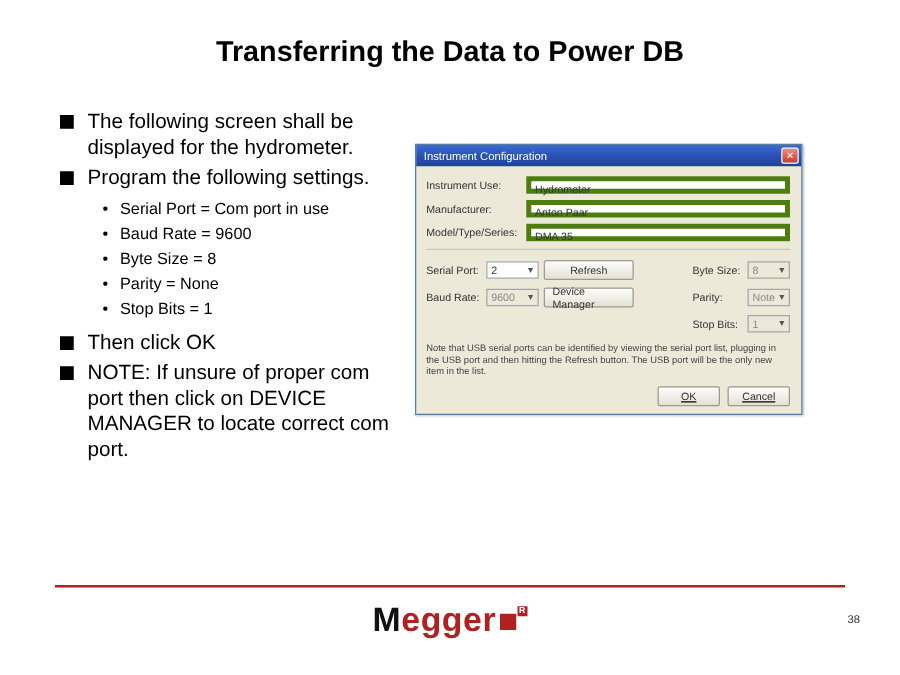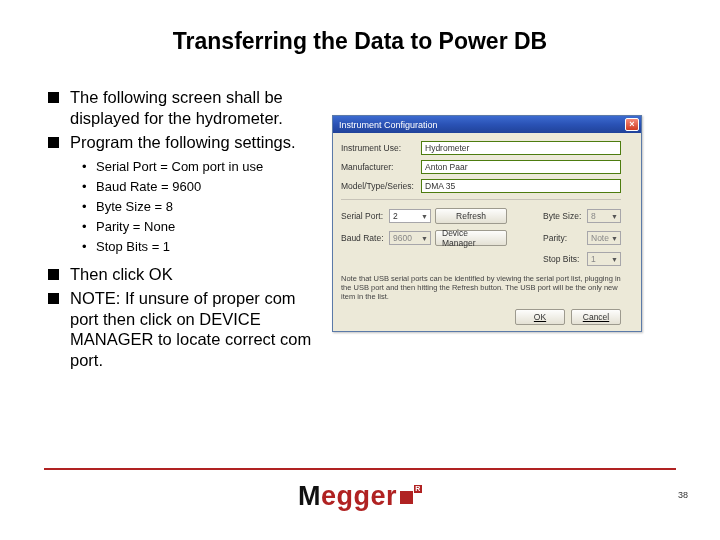--- a/index.html
+++ b/index.html
@@ -96,32 +96,32 @@
     background: linear-gradient(to bottom, #f58a7a, #d03b22);
     border: 1px solid #fff;
     border-radius: 2px;
     color: #fff;
     font-size: 9px;
     line-height: 11px;
     text-align: center;
     font-weight: bold;
   }
   .winbody {
-    padding: 8px 20px 6px 8px;
+    padding: 8px 9px 6px 8px;
   }
   .row {
     display: flex;
     align-items: center;
     margin-bottom: 5px;
     gap: 4px;
   }
   .lab { color: #333; flex: 0 0 76px; font-size: 8.5px; }
   .val {
     background: #fff;
-    border: 1px solid #4d7c0f;
+    border: 4px solid #4d7c0f;
     height: 14px;
     flex: 1;
     font-size: 8.5px;
     padding: 0 3px;
     line-height: 12px;
     color: #333;
   }
   .val.disabled { background: #ece9d8; color:#888; border:1px solid #c0c0c0; }
   .sep {
     border-top: 1px solid #c7c3b8;

